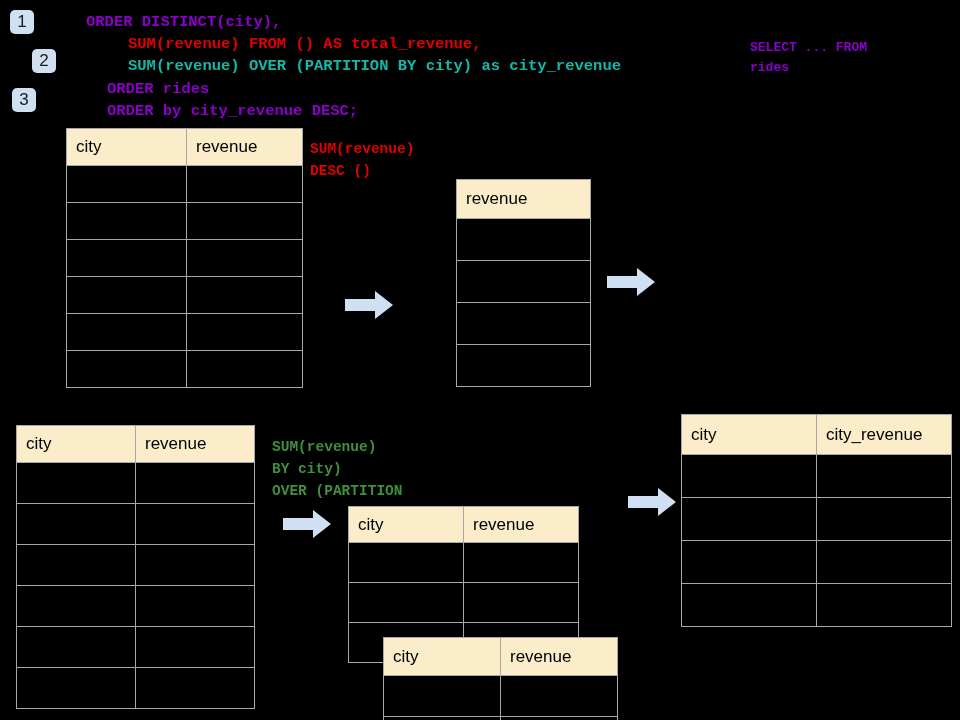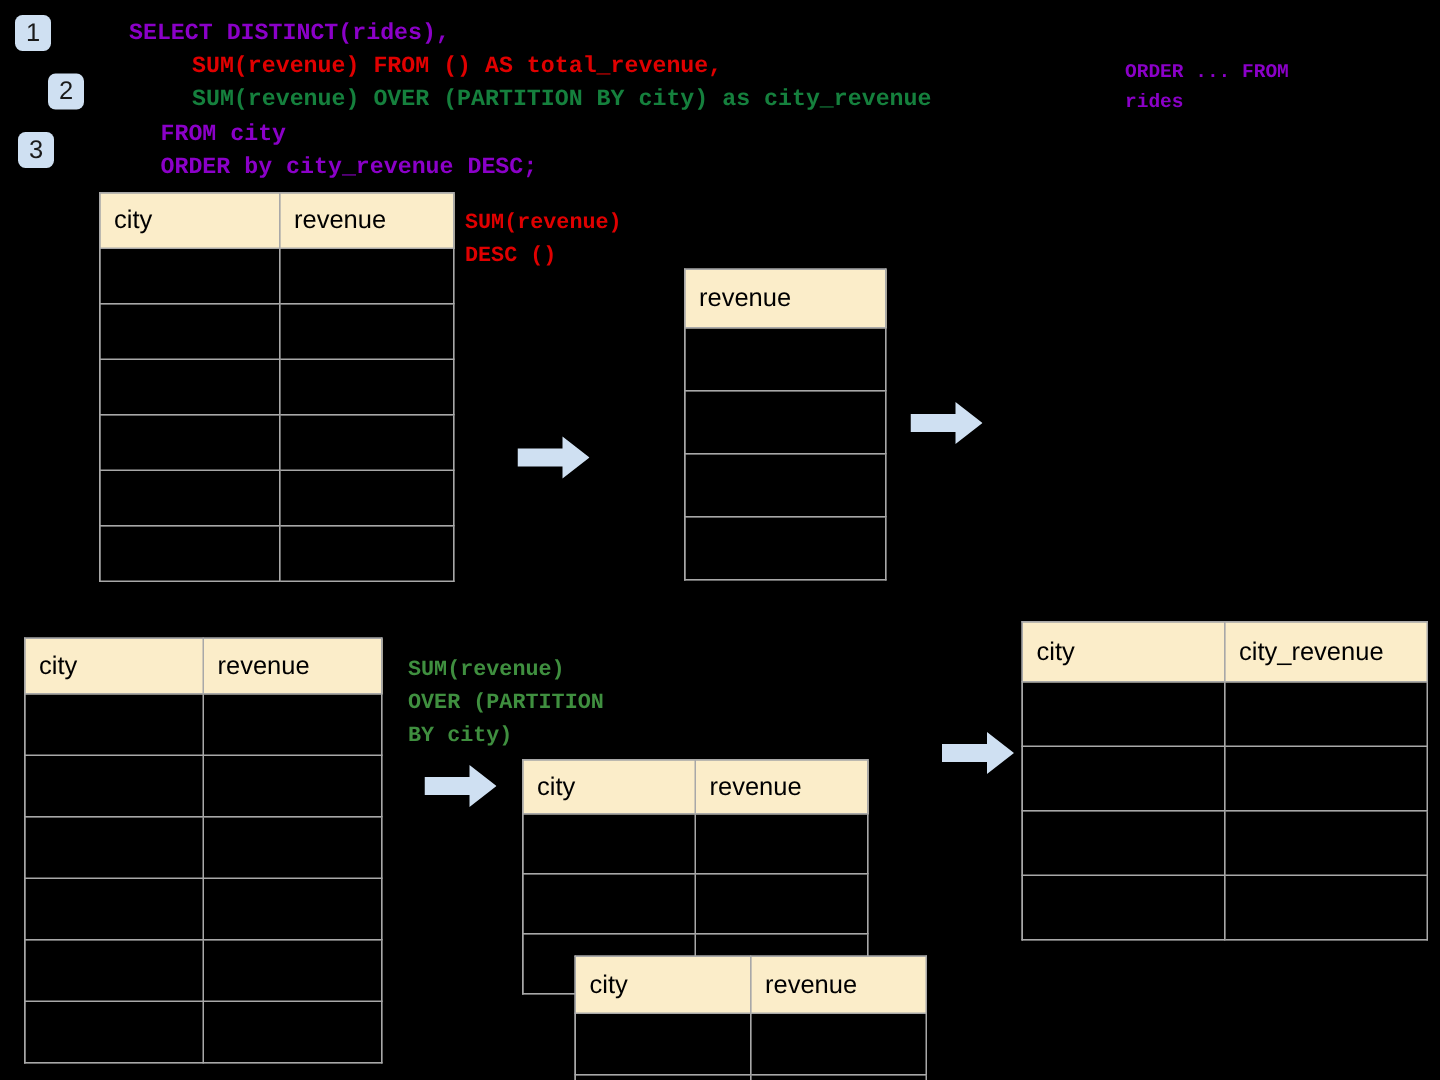--- a/index.html
+++ b/index.html
@@ -54,21 +54,21 @@
   }
   .callout-red    { color: #e00000; }
   .callout-green  { color: #3f8f3f; }
   .callout-purple { color: #8b00c8; font-size: 13px; line-height: 20px; }
 
   
   .tbl {
     position: absolute;
     border-collapse: collapse;
     table-layout: fixed;
-    background: #a3a3a3;
+    background: #bef264;
   }
   .tbl td {
     border: 1px solid #a8a8a8;
     padding: 0;
     background: #000000;
   }
   .tbl th {
     border: 1px solid #a8a8a8;
     background: #fbedc9;
     color: #000000;
@@ -90,31 +90,31 @@
 
 <div id="canvas">
 
   <div id="badges">
       <div class="badge" style="left: 10px; top: 10px;">1</div>
       <div class="badge" style="left: 32px; top: 49px;">2</div>
       <div class="badge" style="left: 12px; top: 88px;">3</div>
     </div>
 
   <div id="sql-block">
-      <div class="code code-purple" style="left: 86px; top: 13px; color: rgb(139, 0, 200);">SELECT DISTINCT(rides),</div>
+      <div class="code code-purple" style="left: 86px; top: 13px; color: rgb(139, 0, 200);">ORDER DISTINCT(city),</div>
       <div class="code code-red" style="left: 128px; top: 35px; color: rgb(224, 0, 0);">SUM(revenue) FROM () AS total_revenue,</div>
-      <div class="code code-green" style="left: 128px; top: 57px; color: #15803d;">SUM(revenue) OVER (PARTITION BY city) as city_revenue</div>
-      <div class="code code-purple" style="left: 107px; top: 80px; color: rgb(139, 0, 200);">FROM city</div>
+      <div class="code code-green" style="left: 128px; top: 57px; color: #14b8a6;">SUM(revenue) OVER (PARTITION BY city) as city_revenue</div>
+      <div class="code code-purple" style="left: 107px; top: 80px; color: rgb(139, 0, 200);">ORDER rides</div>
       <div class="code code-purple" style="left: 107px; top: 102px; color: rgb(139, 0, 200);">ORDER by city_revenue DESC;</div>
     </div>
 
   <div id="callouts">
-      <div class="callout callout-purple" style="left: 750px; top: 38px;"><div>ORDER ... FROM</div><div>rides</div></div>
+      <div class="callout callout-purple" style="left: 750px; top: 38px;"><div>SELECT ... FROM</div><div>rides</div></div>
       <div class="callout callout-red" style="left: 310px; top: 138px;"><div>SUM(revenue)</div><div>DESC ()</div></div>
-      <div class="callout callout-green" style="left: 272px; top: 436px;"><div>SUM(revenue)</div><div>OVER (PARTITION</div><div>BY city)</div></div>
+      <div class="callout callout-green" style="left: 272px; top: 436px;"><div>SUM(revenue)</div><div>BY city)</div><div>OVER (PARTITION</div></div>
     </div>
 
   <div id="tables">
       <table class="tbl" style="left: 66px; top: 128px;">
         <colgroup>
           <col style="width: 120px;">
           <col style="width: 116px;">
         </colgroup>
         <thead>
           <tr style="height: 37px;">

